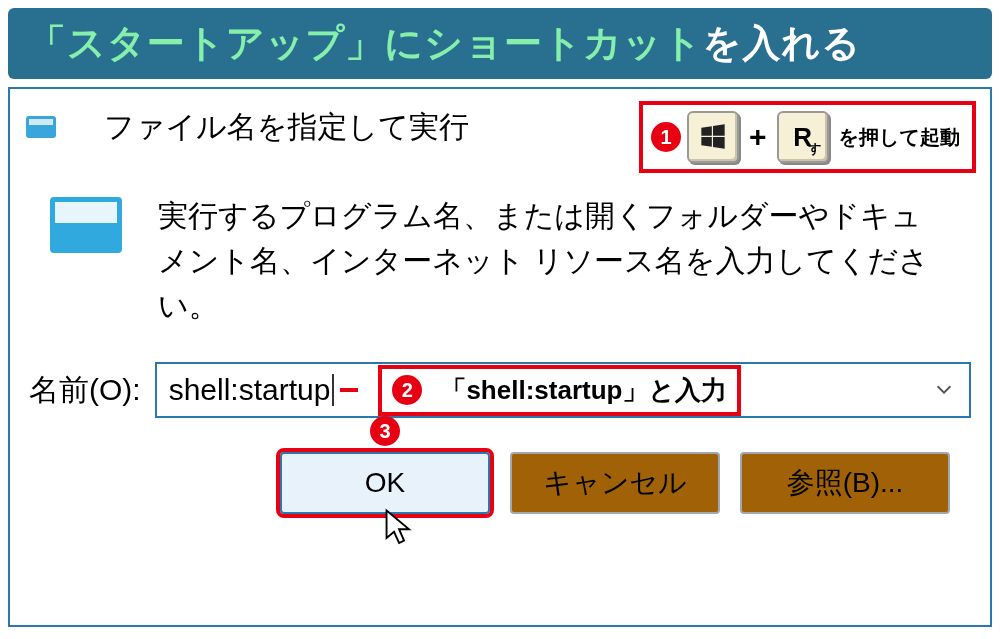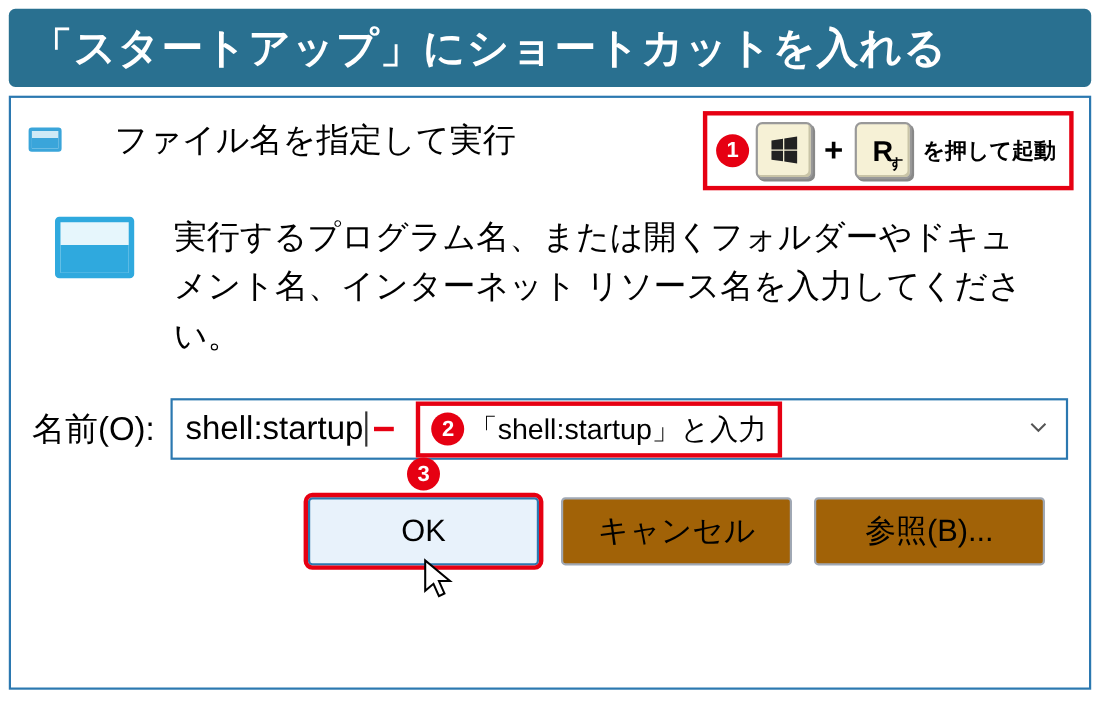--- a/index.html
+++ b/index.html
@@ -12,21 +12,21 @@
   .banner {
     background: #297090;
     color: #ffffff;
     padding: 10px 20px;
     font-size: 38px;
     font-weight: bold;
     border-radius: 6px;
     margin: 8px;
     letter-spacing: 1px;
   }
-  .banner .accent { color: #ffffff; }
+  .banner .accent { color: #86efac; }
   .dialog-frame {
     border: 2px solid #2b78b0;
     margin: 6px 8px;
     background: #ffffff;
     position: relative;
     height: 540px;
   }
   .titlebar {
     display: flex;
     align-items: center;
@@ -133,21 +133,21 @@
   }
   .combo .chev svg { width: 22px; height: 22px; }
   .inline-hint {
     display: inline-flex;
     align-items: center;
     border: 4px solid #e60012;
     padding: 4px 10px;
     margin-left: 20px;
     background: #fff;
   }
-  .inline-hint .hint-text { font-size: 26px; font-weight: normal; margin-left: 4px; }
+  .inline-hint .hint-text { font-size: 26px; font-weight: bold; margin-left: 18px; }
   .hint-dash {
     display: inline-block;
     width: 18px;
     height: 4px;
     background: #e60012;
     margin-left: 6px;
     vertical-align: middle;
   }
   .button-row {
     display: flex;

